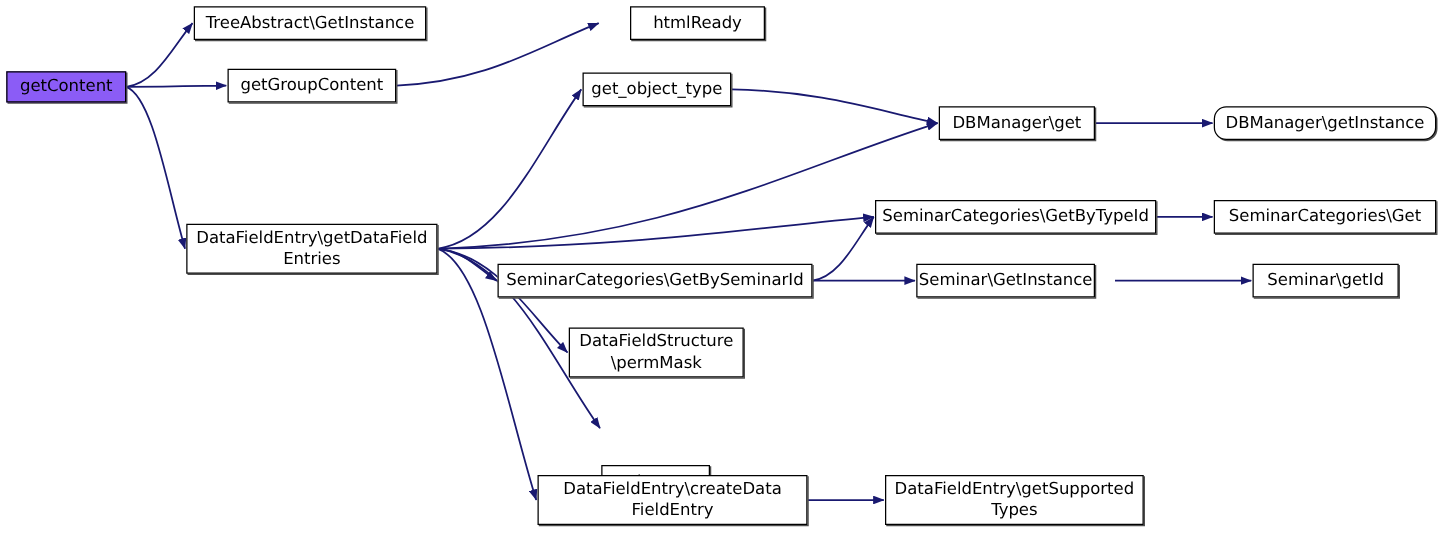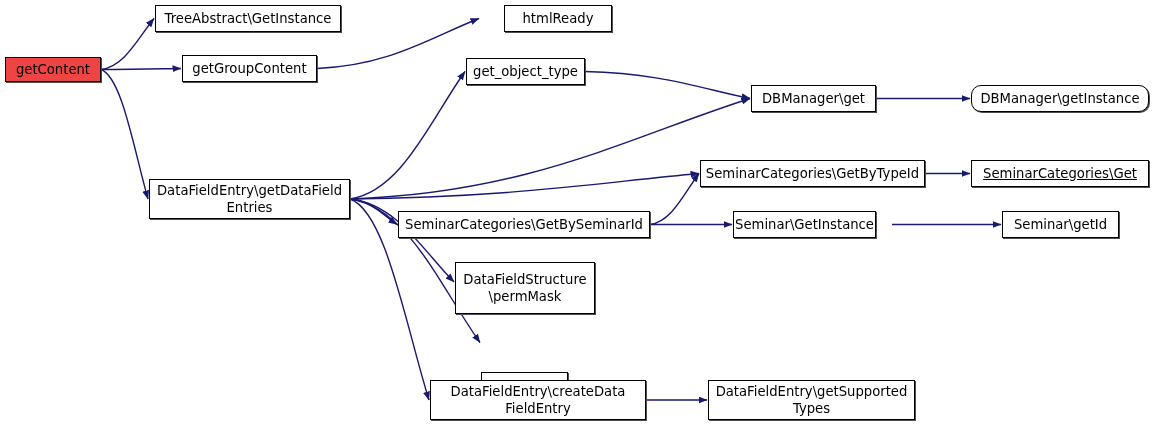--- a/index.html
+++ b/index.html
@@ -17,21 +17,21 @@
     align-items:center;
     justify-content:center;
     text-align:center;
     font-size:13.2px;
     line-height:1.32;
     letter-spacing:0px;
     white-space:pre-line;
     z-index:2;
     box-shadow:1px 1px 0 0 #4d4d4d;
   }
-  .node.highlight { background:#ef4444; }
+  .node.highlight { background:#8b5cf6; }
 </style>
 </head>
 <body>
 
 <div id="graph">
   <svg id="edges" viewBox="0 0 1155 428" xmlns="http://www.w3.org/2000/svg">
     <defs>
       <marker id="arrowhead" markerWidth="9" markerHeight="7" refX="8.5" refY="3.5" orient="auto" markerUnits="userSpaceOnUse">
         <polygon points="0 0, 9 3.5, 0 7" fill="#191970"></polygon>
       </marker>
@@ -59,27 +59,27 @@
   </svg>
   <div id="node-layer">
       <div class="node highlight" style="left: 5px; top: 57px; width: 96px; height: 25px;">getContent</div>
       <div class="node" style="left: 155px; top: 5px; width: 186px; height: 27px;">TreeAbstract\GetInstance</div>
       <div class="node" style="left: 182px; top: 55px; width: 135px; height: 27px;">getGroupContent</div>
       <div class="node" style="left: 480px; top: 5px; width: 108px; height: 27px; margin-left: 24px;">htmlReady</div>
       <div class="node" style="left: 466px; top: 58px; width: 119px; height: 27px;">get_object_type</div>
       <div class="node" style="left: 751px; top: 85px; width: 125px; height: 27px;">DBManager\get</div>
       <div class="node" style="left: 971px; top: 85px; width: 178px; height: 27px; border-radius: 10px;">DBManager\getInstance</div>
       <div class="node" style="left: 700px; top: 160px; width: 225px; height: 27px;">SeminarCategories\GetByTypeId</div>
-      <div class="node" style="left: 971px; top: 160px; width: 178px; height: 27px; text-decoration: underline;">SeminarCategories\Get</div>
+      <div class="node" style="left: 971px; top: 160px; width: 178px; height: 27px;">SeminarCategories\Get</div>
       <div class="node" style="left: 149px; top: 179px; width: 201px; height: 40px;">DataFieldEntry\getDataField
 Entries</div>
       <div class="node" style="left: 398px; top: 211px; width: 252px; height: 27px;">SeminarCategories\GetBySeminarId</div>
       <div class="node" style="left: 733px; top: 211px; width: 143px; height: 27px;">Seminar\GetInstance</div>
       <div class="node" style="left: 1002px; top: 211px; width: 117px; height: 27px;">Seminar\getId</div>
-      <div class="node" style="left: 455px; top: 262px; width: 140px; height: 52px;">DataFieldStructure
+      <div class="node" style="left: 455px; top: 262px; width: 140px; height: 40px;">DataFieldStructure
 \permMask</div>
       <div class="node" style="left: 481px; top: 329px; width: 87px; height: 27px; margin-top: 43px;">get_perm</div>
       <div class="node" style="left: 430px; top: 380px; width: 216px; height: 40px;">DataFieldEntry\createData
 FieldEntry</div>
       <div class="node" style="left: 708px; top: 380px; width: 207px; height: 40px;">DataFieldEntry\getSupported
 Types</div>
     </div>
 </div>
 
 </body></html>

